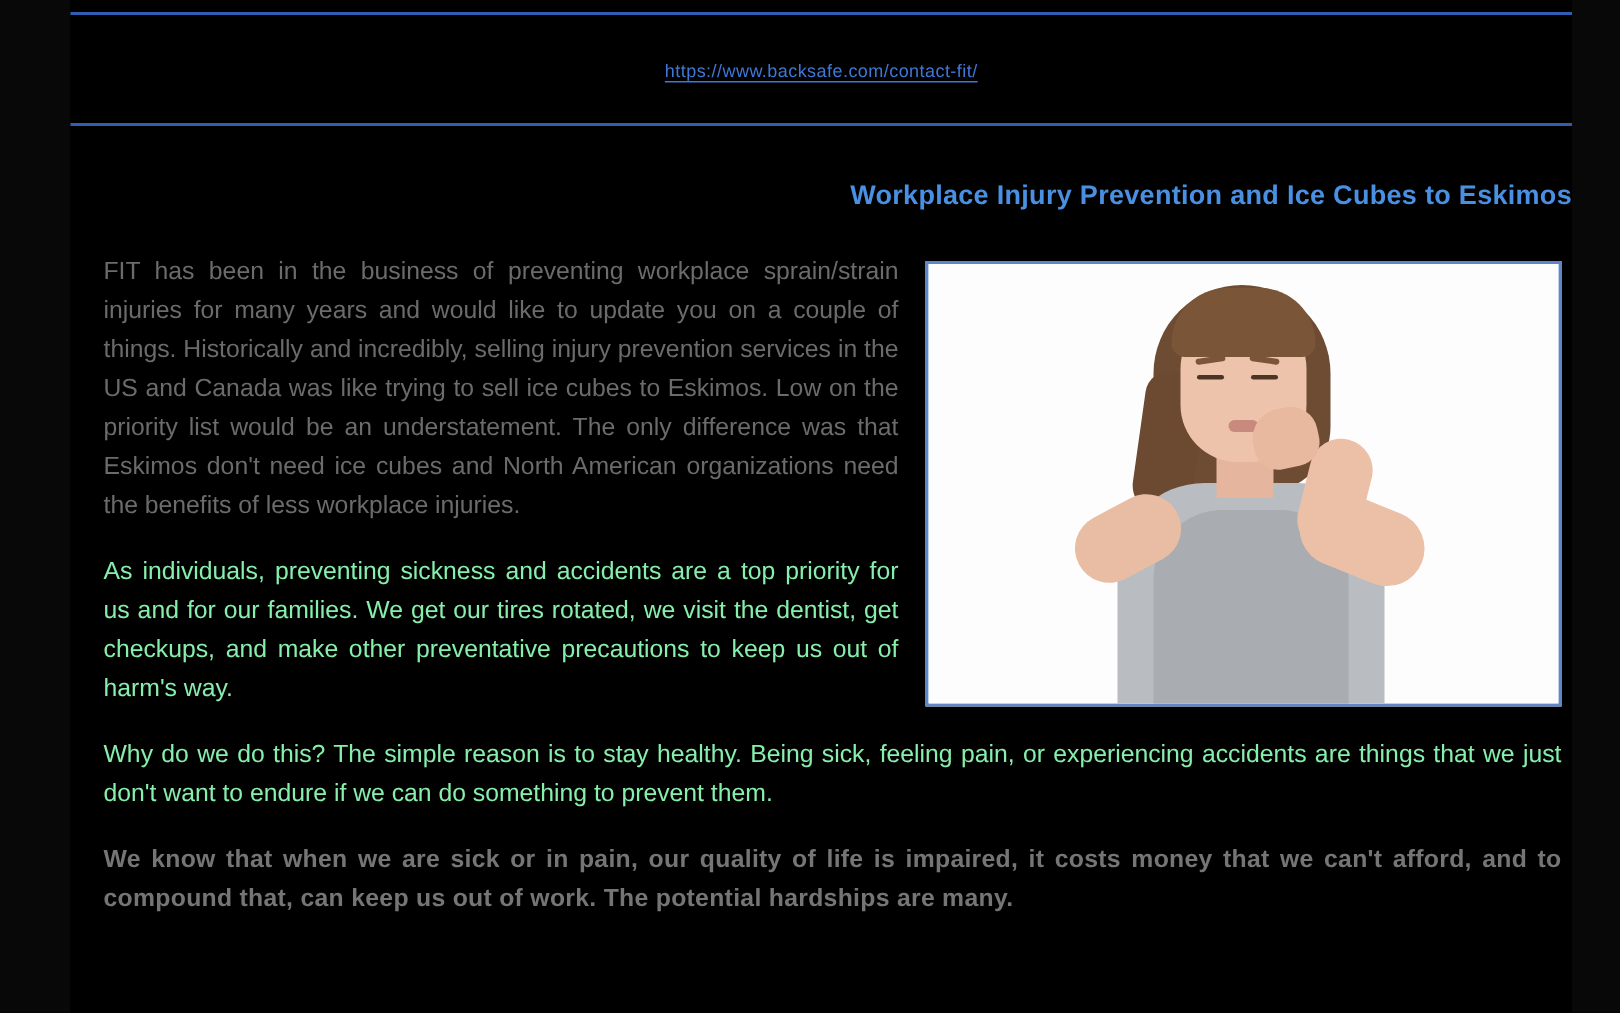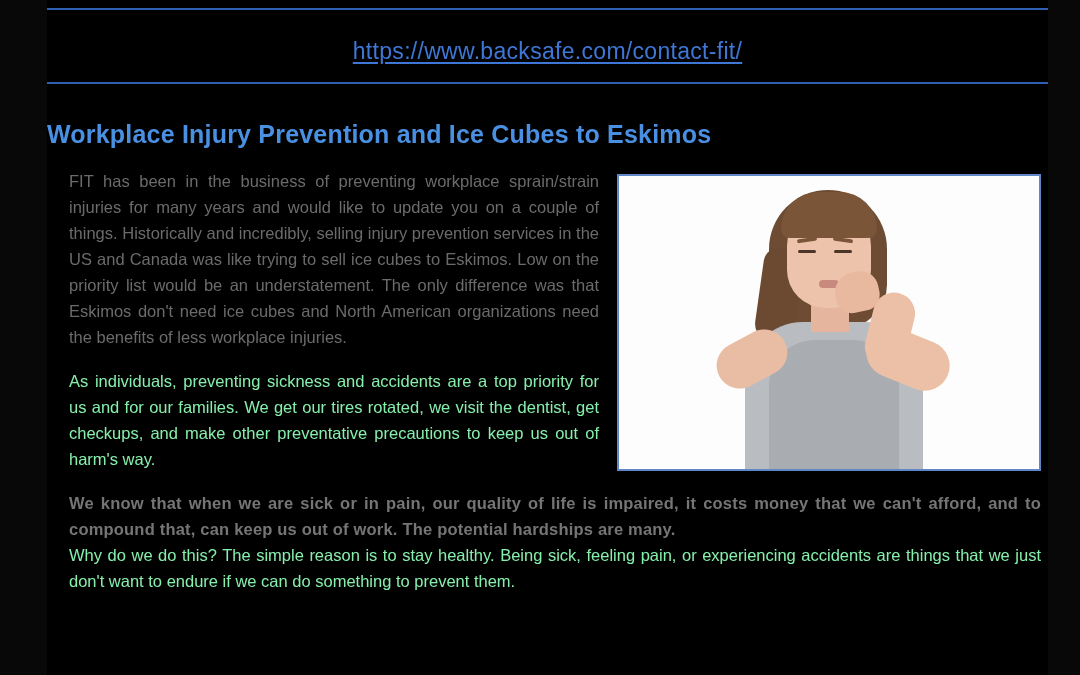--- a/index.html
+++ b/index.html
@@ -52,35 +52,35 @@
 
   .url-bar {
     position: absolute;
     left: 0;
     top: 38px;
     width: 1001px;
     text-align: center;
   }
   .url-link {
     color: #3f77d6;
-    font-size: 23px;
+    font-size: 12px;
     letter-spacing: 0.3px;
     text-decoration: underline;
     text-underline-offset: 3px;
     font-family: "Liberation Sans", sans-serif;
   }
 
   .headline {
     position: absolute;
     left: 0;
     top: 120px;
     width: 1001px;
-    text-align: left;
+    text-align: right;
     color: #4a90e2;
-    font-size: 25px;
+    font-size: 18px;
     font-weight: bold;
     letter-spacing: 0.2px;
     font-family: "Liberation Sans", sans-serif;
   }
 
   .article {
     position: absolute;
     left: 22px;
     top: 168px;
     width: 972px;
@@ -268,18 +268,18 @@
           <div class="ph-mouth"></div>
           <div class="ph-arm-l"></div>
           <div class="ph-arm-r"></div>
           <div class="ph-forearm-r"></div>
           <div class="ph-hand"></div>
         </div>
       </div>
 
       <p class="body lead">FIT has been in the business of preventing workplace sprain/strain injuries for many years and would like to update you on a couple of things. Historically and incredibly, selling injury prevention services in the US and Canada was like trying to sell ice cubes to Eskimos. Low on the priority list would be an understatement. The only difference was that Eskimos don't need ice cubes and North American organizations need the benefits of less workplace injuries.</p>
       <p class="body">As individuals, preventing sickness and accidents are a top priority for us and for our families. We get our tires rotated, we visit the dentist, get checkups, and make other preventative precautions to keep us out of harm's way.</p>
+      <p class="body">Why do we do this? The simple reason is to stay healthy. Being sick, feeling pain, or experiencing accidents are things that we just don't want to endure if we can do something to prevent them.</p>
       <p class="body bold cut">We know that when we are sick or in pain, our quality of life is impaired, it costs money that we can't afford, and to compound that, can keep us out of work. The potential hardships are many.</p>
-      <p class="body">Why do we do this? The simple reason is to stay healthy. Being sick, feeling pain, or experiencing accidents are things that we just don't want to endure if we can do something to prevent them.</p>
     </div>
 
   </div>
 </div>
 
 </body></html>

